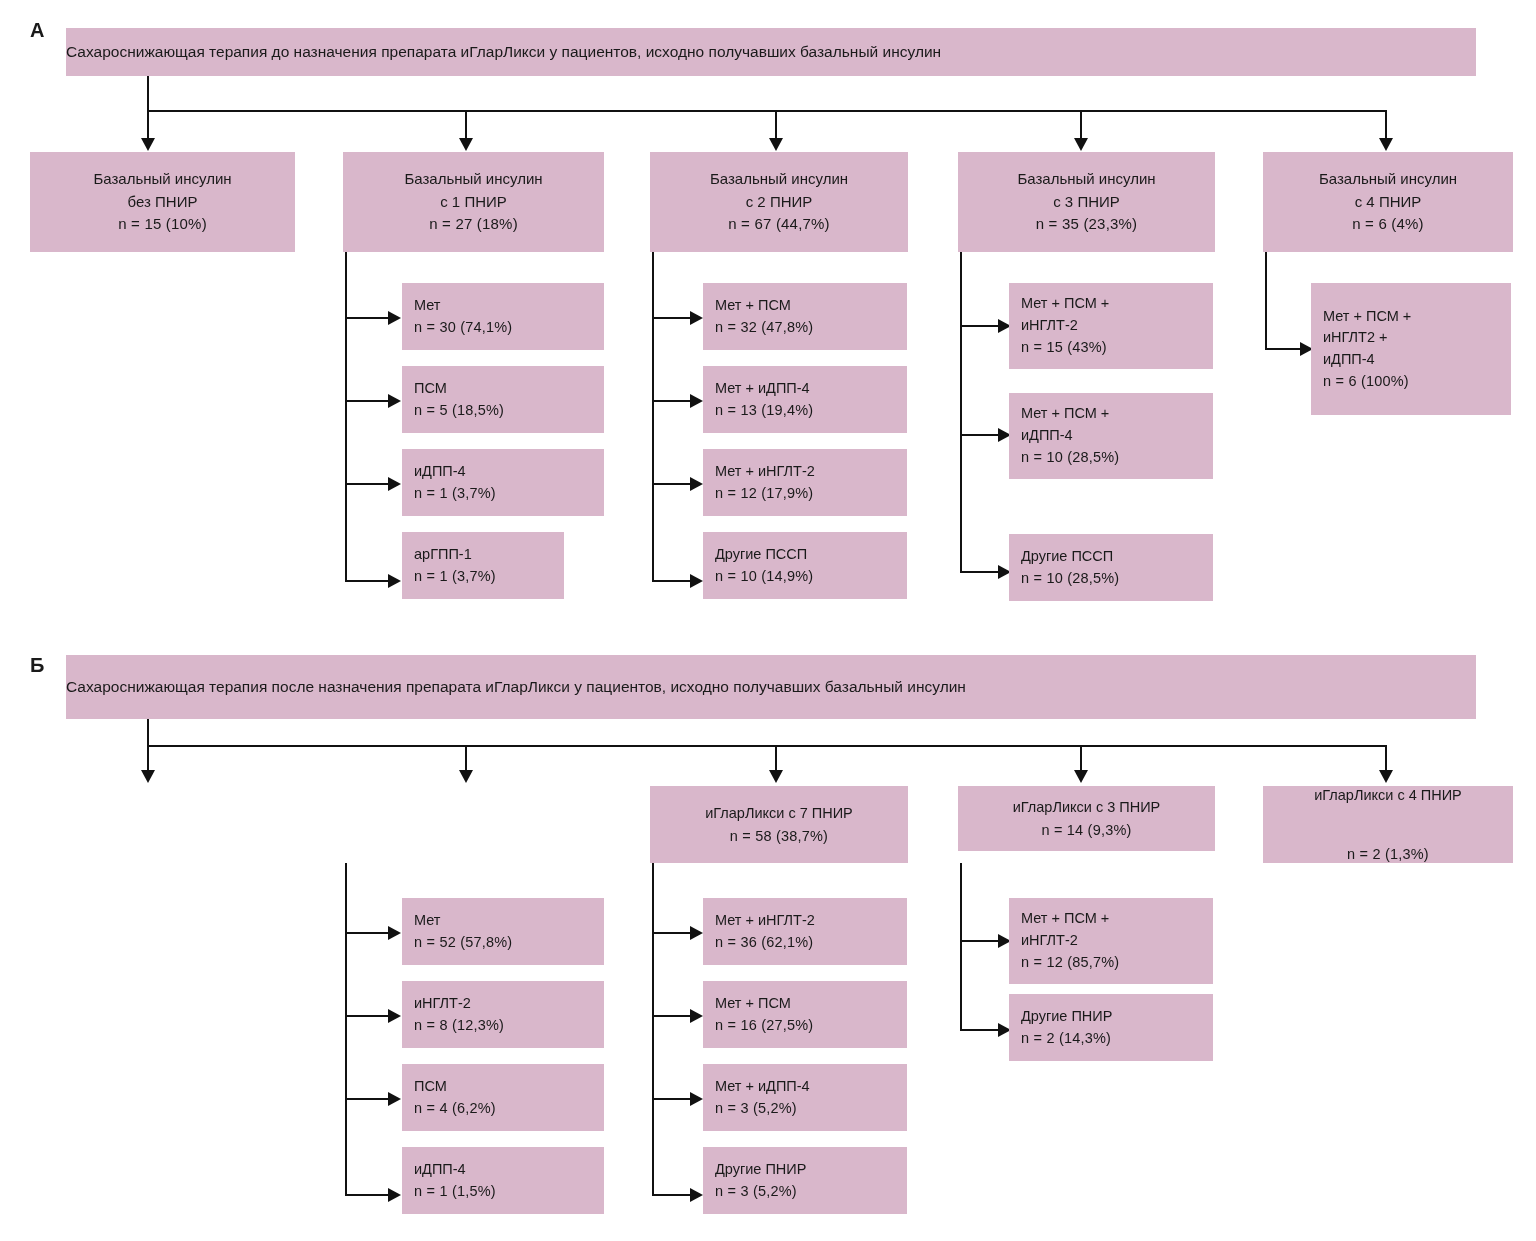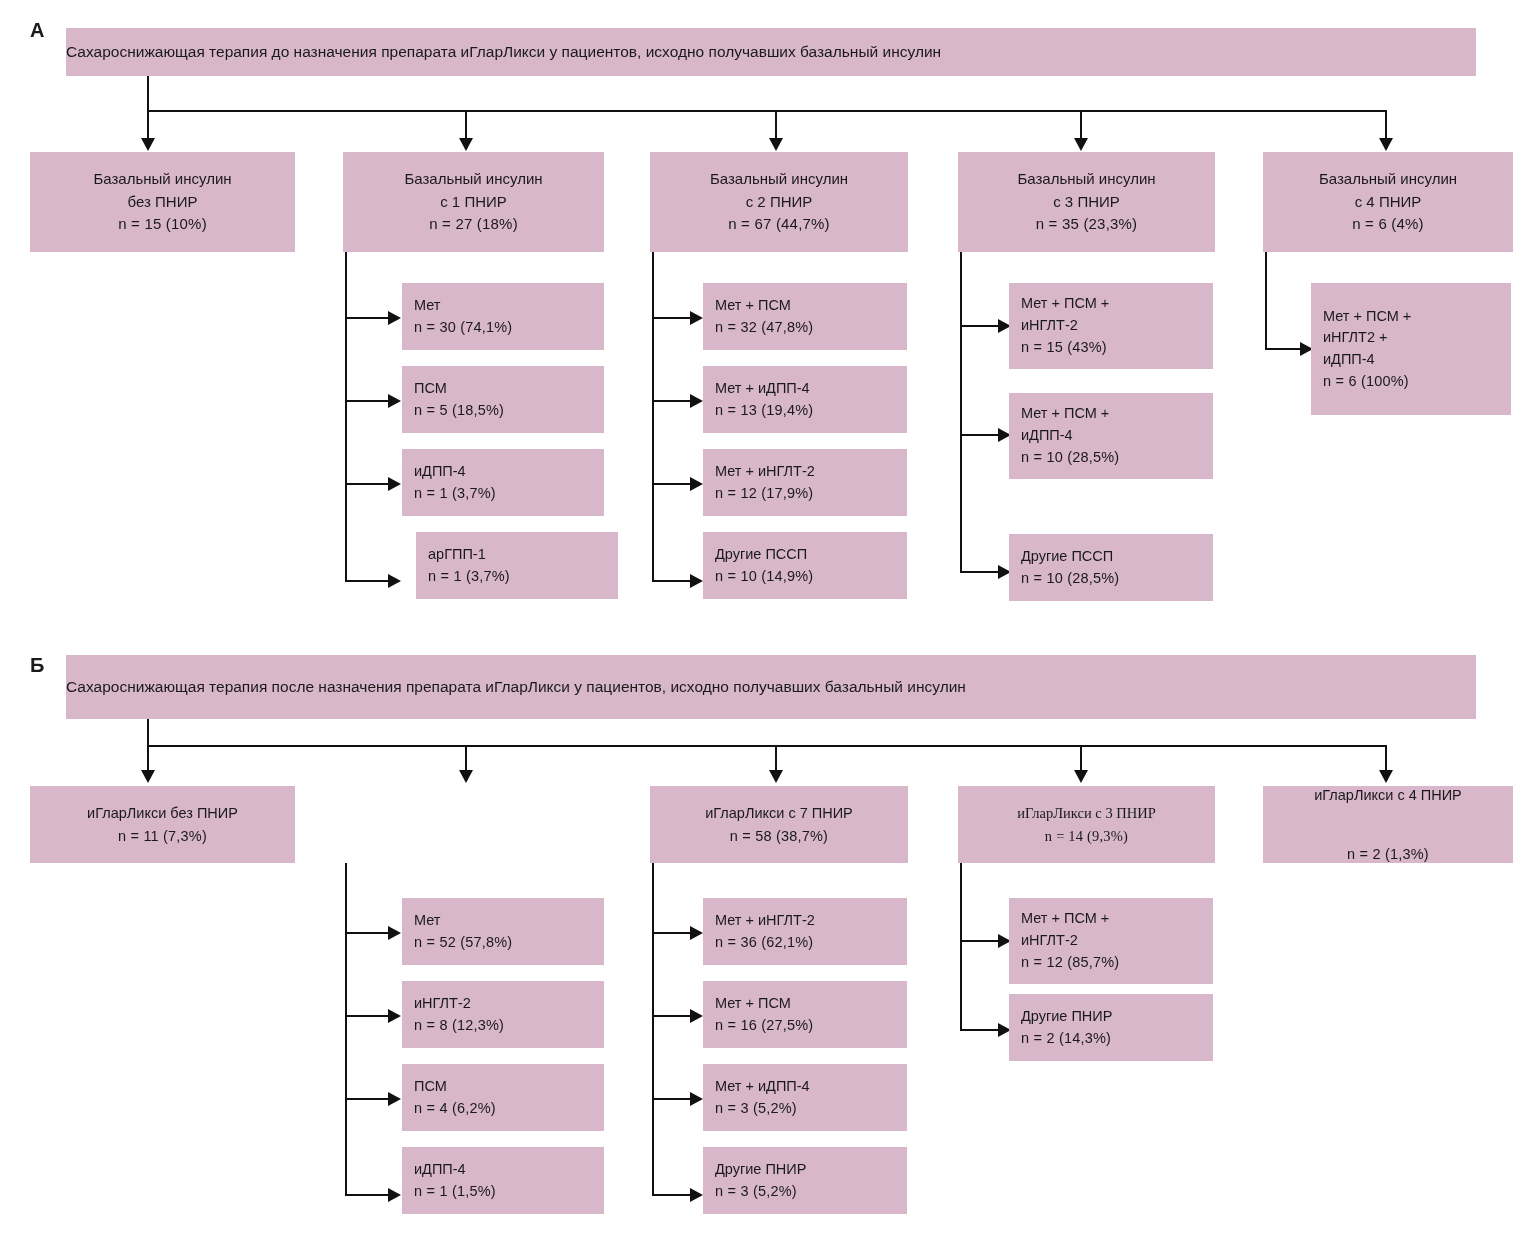--- a/index.html
+++ b/index.html
@@ -149,21 +149,21 @@
     <span class="ln num">n = 30 (74,1%)</span>
   </div>
   <div class="box leaf-box" style="left:402px;top:366px;width:202px;height:67px;">
     <span class="ln">ПСМ</span>
     <span class="ln num">n = 5 (18,5%)</span>
   </div>
   <div class="box leaf-box" style="left:402px;top:449px;width:202px;height:67px;">
     <span class="ln">иДПП-4</span>
     <span class="ln num">n = 1 (3,7%)</span>
   </div>
-  <div class="box leaf-box" style="left:416px;top:532px;width:202px;height:67px;">
+  <div class="box leaf-box" style="left:402px;top:532px;width:162px;height:67px;">
     <span class="ln">арГПП-1</span>
     <span class="ln num">n = 1 (3,7%)</span>
   </div>
 
   <div class="vline" style="left:652px;top:252px;height:329px;"></div>
   <div class="hline" style="left:652px;top:317px;width:39px;"></div>
   <div class="arrow-right" style="left:690px;top:311px;"></div>
   <div class="hline" style="left:652px;top:400px;width:39px;"></div>
   <div class="arrow-right" style="left:690px;top:394px;"></div>
   <div class="hline" style="left:652px;top:483px;width:39px;"></div>
@@ -235,29 +235,25 @@
   <div class="arrow-down" style="left:141px;top:770px;"></div>
   <div class="vline" style="left:465px;top:745px;height:27px;"></div>
   <div class="arrow-down" style="left:459px;top:770px;"></div>
   <div class="vline" style="left:775px;top:745px;height:27px;"></div>
   <div class="arrow-down" style="left:769px;top:770px;"></div>
   <div class="vline" style="left:1080px;top:745px;height:27px;"></div>
   <div class="arrow-down" style="left:1074px;top:770px;"></div>
   <div class="vline" style="left:1385px;top:745px;height:27px;"></div>
   <div class="arrow-down" style="left:1379px;top:770px;"></div>
 
-  <div class="box lvl1b-box" style="left:30px;top:786px;width:265px;height:77px;">
-    <span class="ln">иГларЛикси без ПНИР</span>
-    <span class="ln num">n = 11 (7,3%)</span>
-  </div>
   <div class="box lvl1b-box" style="left:650px;top:786px;width:258px;height:77px;">
     <span class="ln">иГларЛикси с 7 ПНИР</span>
     <span class="ln num">n = 58 (38,7%)</span>
   </div>
-  <div class="box lvl1b-box" style="left:958px;top:786px;width:257px;height:77px;font-family:Liberation Serif, serif;">
+  <div class="box lvl1b-box" style="left:958px;top:786px;width:257px;height:65px;">
     <span class="ln">иГларЛикси с 3 ПНИР</span>
     <span class="ln num">n = 14 (9,3%)</span>
   </div>
   <div class="box lvl1b-box" style="left:1263px;top:786px;width:250px;height:77px;gap:36px;">
     <span class="ln">иГларЛикси с 4 ПНИР</span>
     <span class="ln num">n = 2 (1,3%)</span>
   </div>
 
   <div class="vline" style="left:345px;top:863px;height:332px;"></div>
   <div class="hline" style="left:345px;top:932px;width:44px;"></div>

